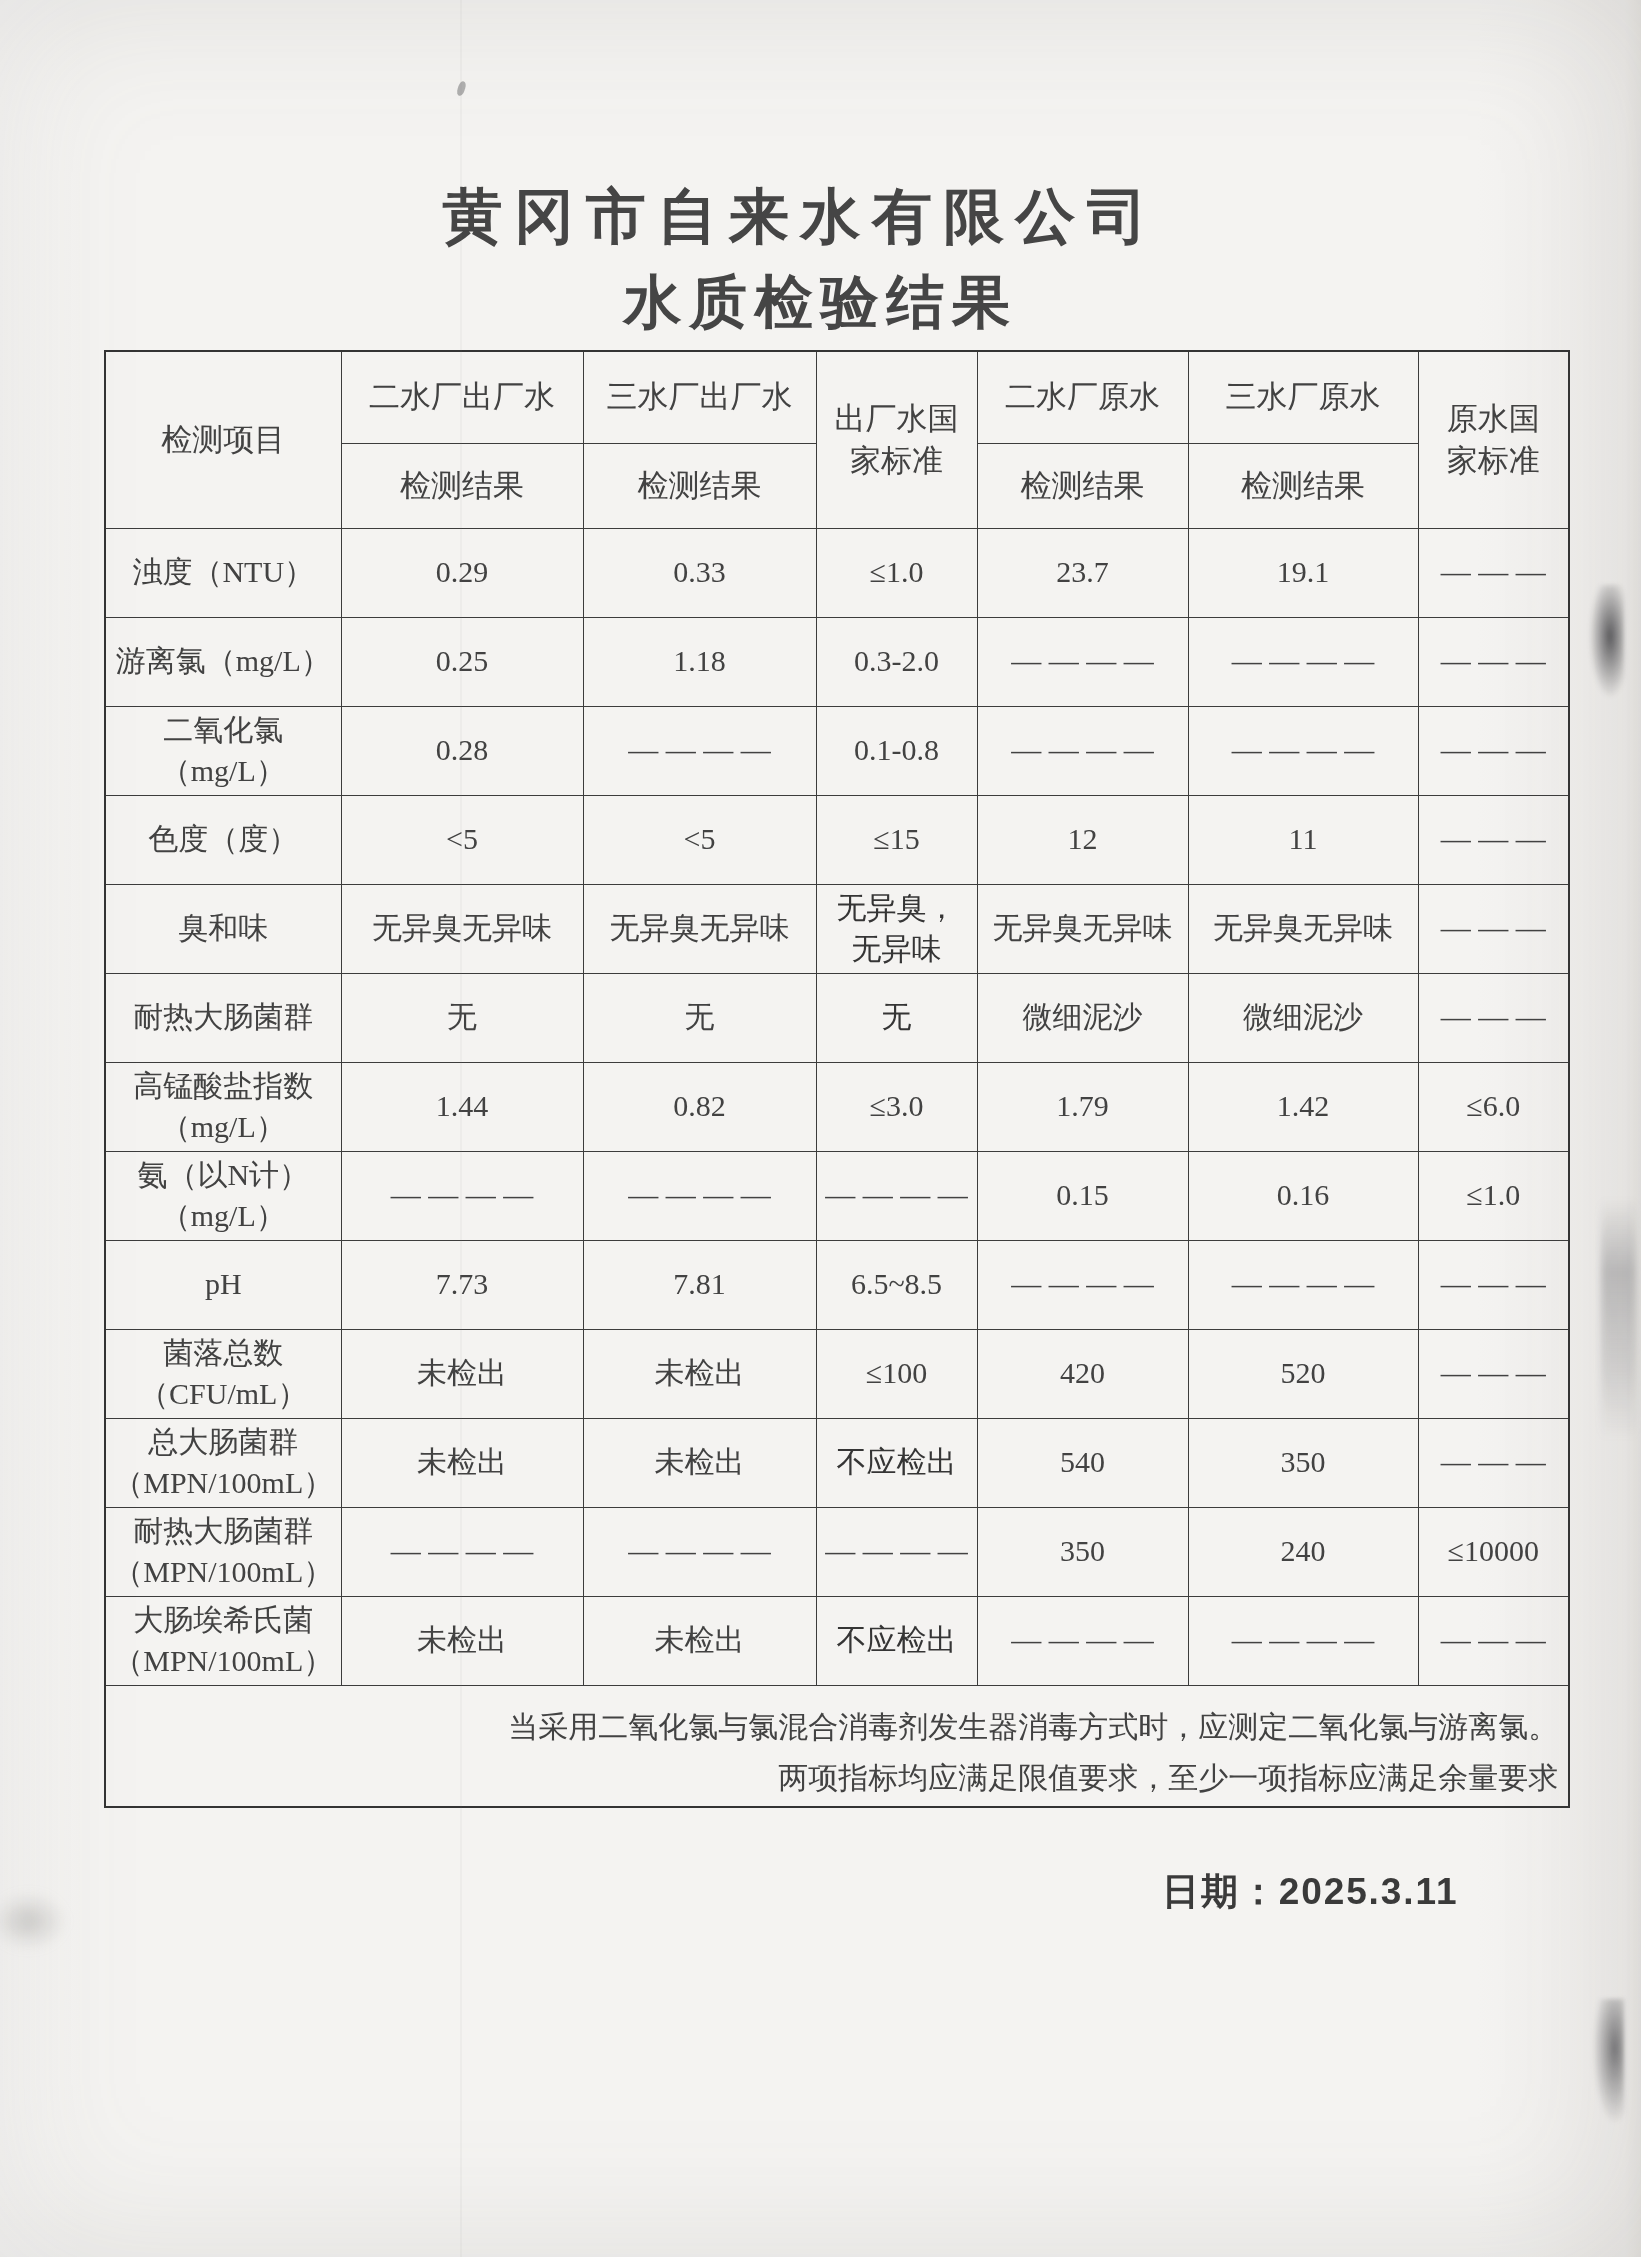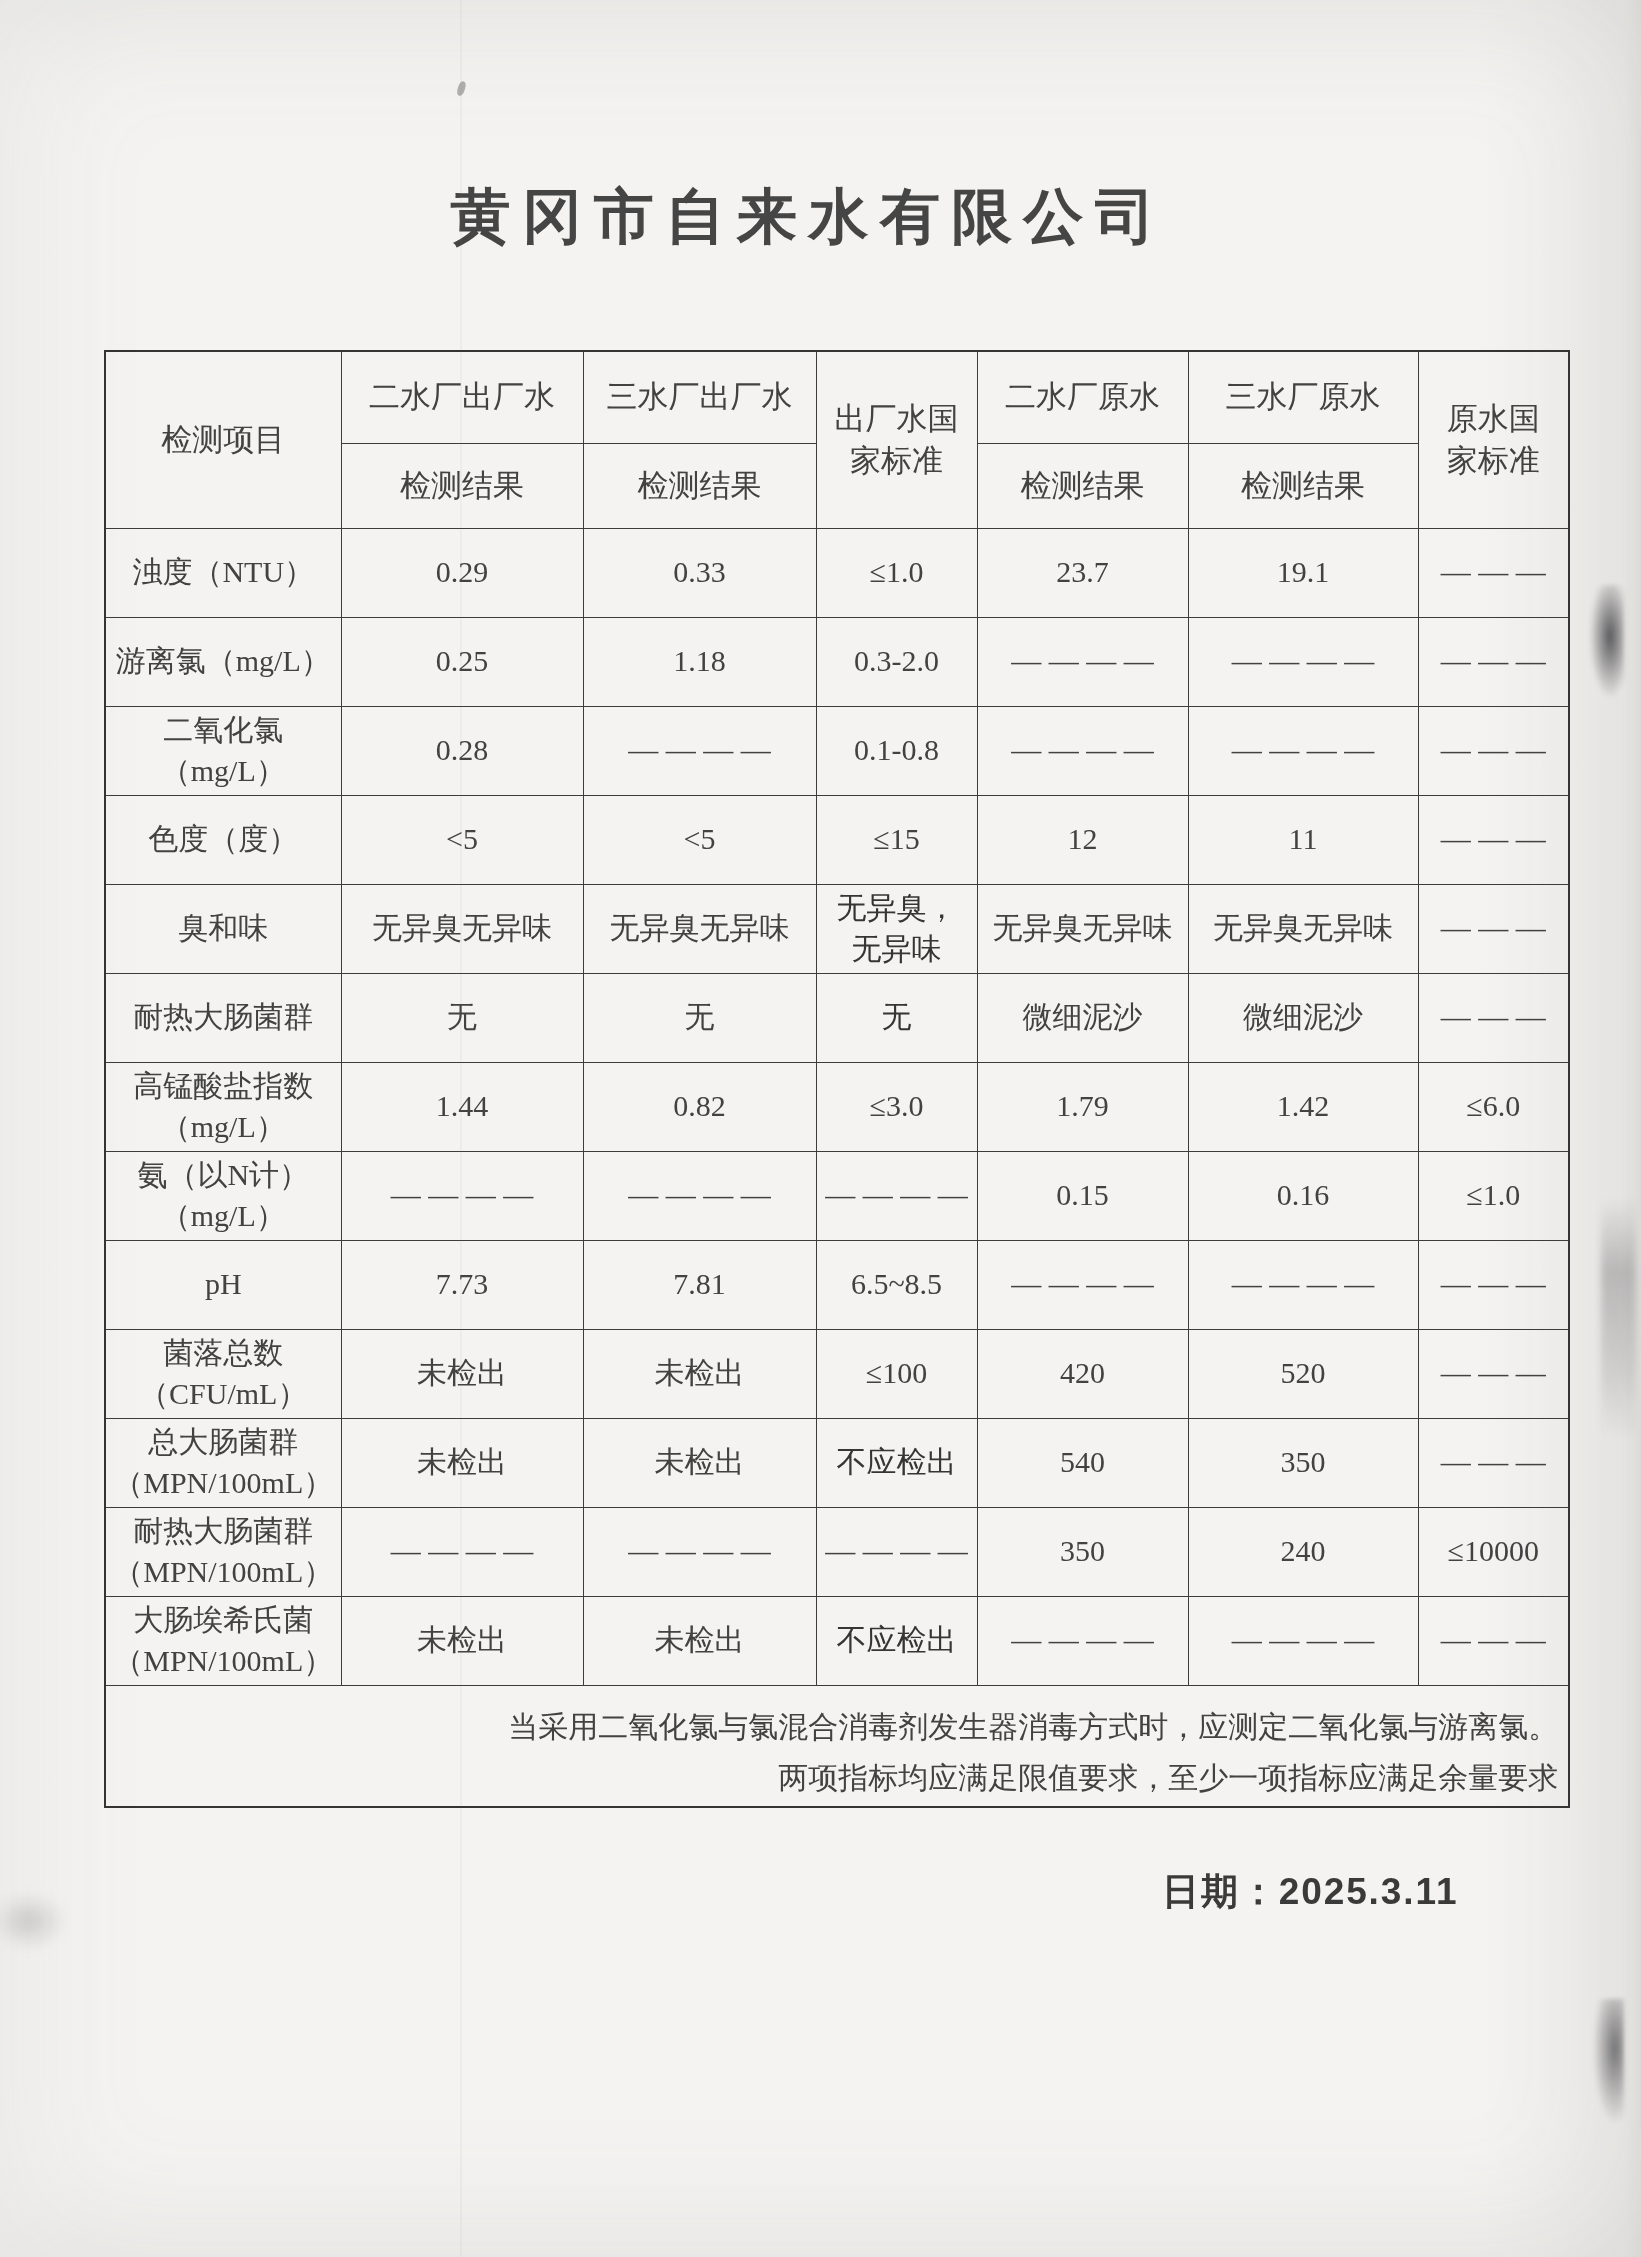--- a/index.html
+++ b/index.html
@@ -7,21 +7,21 @@
     position:relative;width:1641px;height:2257px;overflow:hidden;
     background:
       linear-gradient(90deg, #f8f7f6 0%, #f4f3f1 5%, #f4f3f1 90%, #edebe9 99%, #e7e5e2 100%),
       #f4f3f1;
     font-family:"Liberation Serif","DejaVu Serif",serif;
     color:#404040;
   }
   .vignette{position:absolute;inset:0;box-shadow:inset 0 0 145px rgba(110,105,100,0.15);pointer-events:none;}
 
   .title{
-    position:absolute;top:187px;left:12px;width:1593px;text-align:center;
+    position:absolute;top:187px;left:4px;width:1593px;text-align:center;
     font-size:60px;font-weight:bold;letter-spacing:11.6px;line-height:1;color:#454545;
   }
   .subtitle{
     position:absolute;top:274px;left:0;width:1641px;text-align:center;
     font-size:58px;font-weight:bold;letter-spacing:7.7px;line-height:1;color:#454545;
   }
 
   table.results{
     position:absolute;left:104px;top:350px;width:1464px;
     border-collapse:collapse;table-layout:fixed;
@@ -68,20 +68,21 @@
     background:radial-gradient(ellipse at 70% 40%, rgba(55,55,60,0.65), rgba(55,55,60,0) 72%);filter:blur(1.9px);}
   .smudge-left{left:-9.7px;top:1892px;width:77px;height:58px;
     background:radial-gradient(ellipse, rgba(150,148,145,0.4), transparent 70%);filter:blur(5.8px);}
 </style>
 </head>
 <body>
 
 <div class="page">
 
   <div class="title">黄冈市自来水有限公司</div>
+  <div class="subtitle">水质检验结果</div>
 
   <table class="results">
     <colgroup>
       <col style="width:236px">
       <col style="width:242px">
       <col style="width:233px">
       <col style="width:161px">
       <col style="width:211px">
       <col style="width:230px">
       <col style="width:151px">

